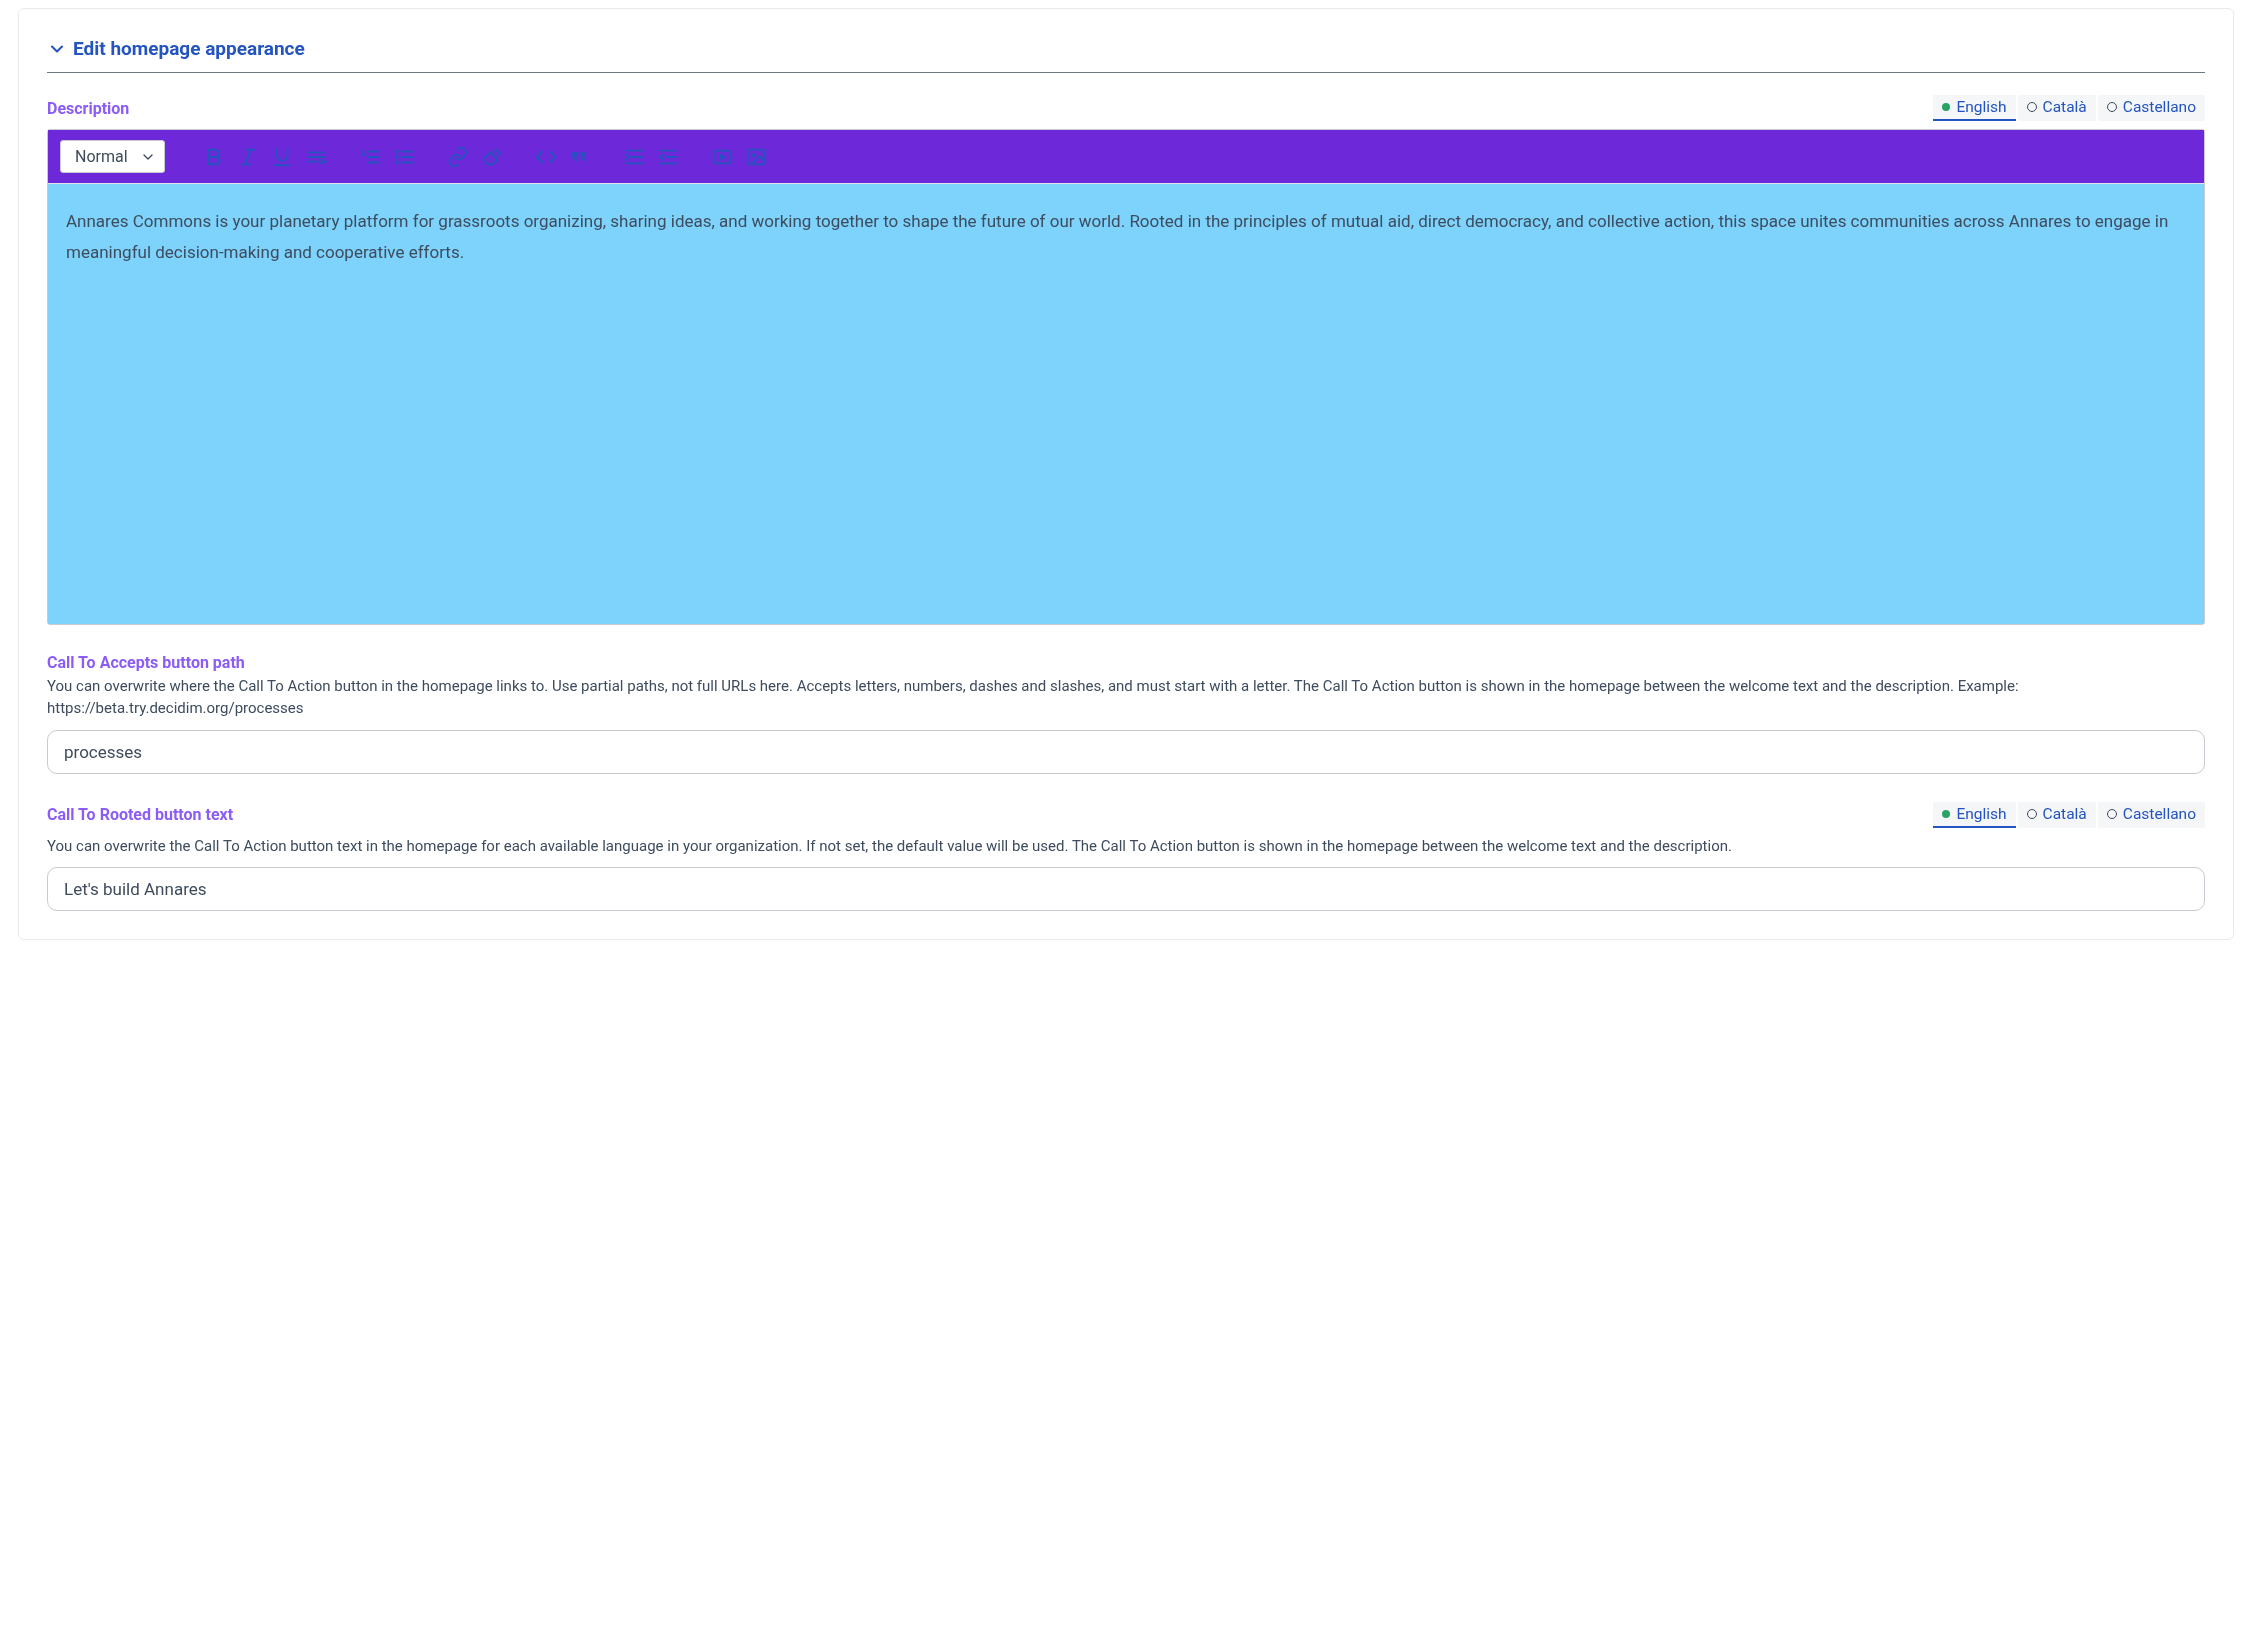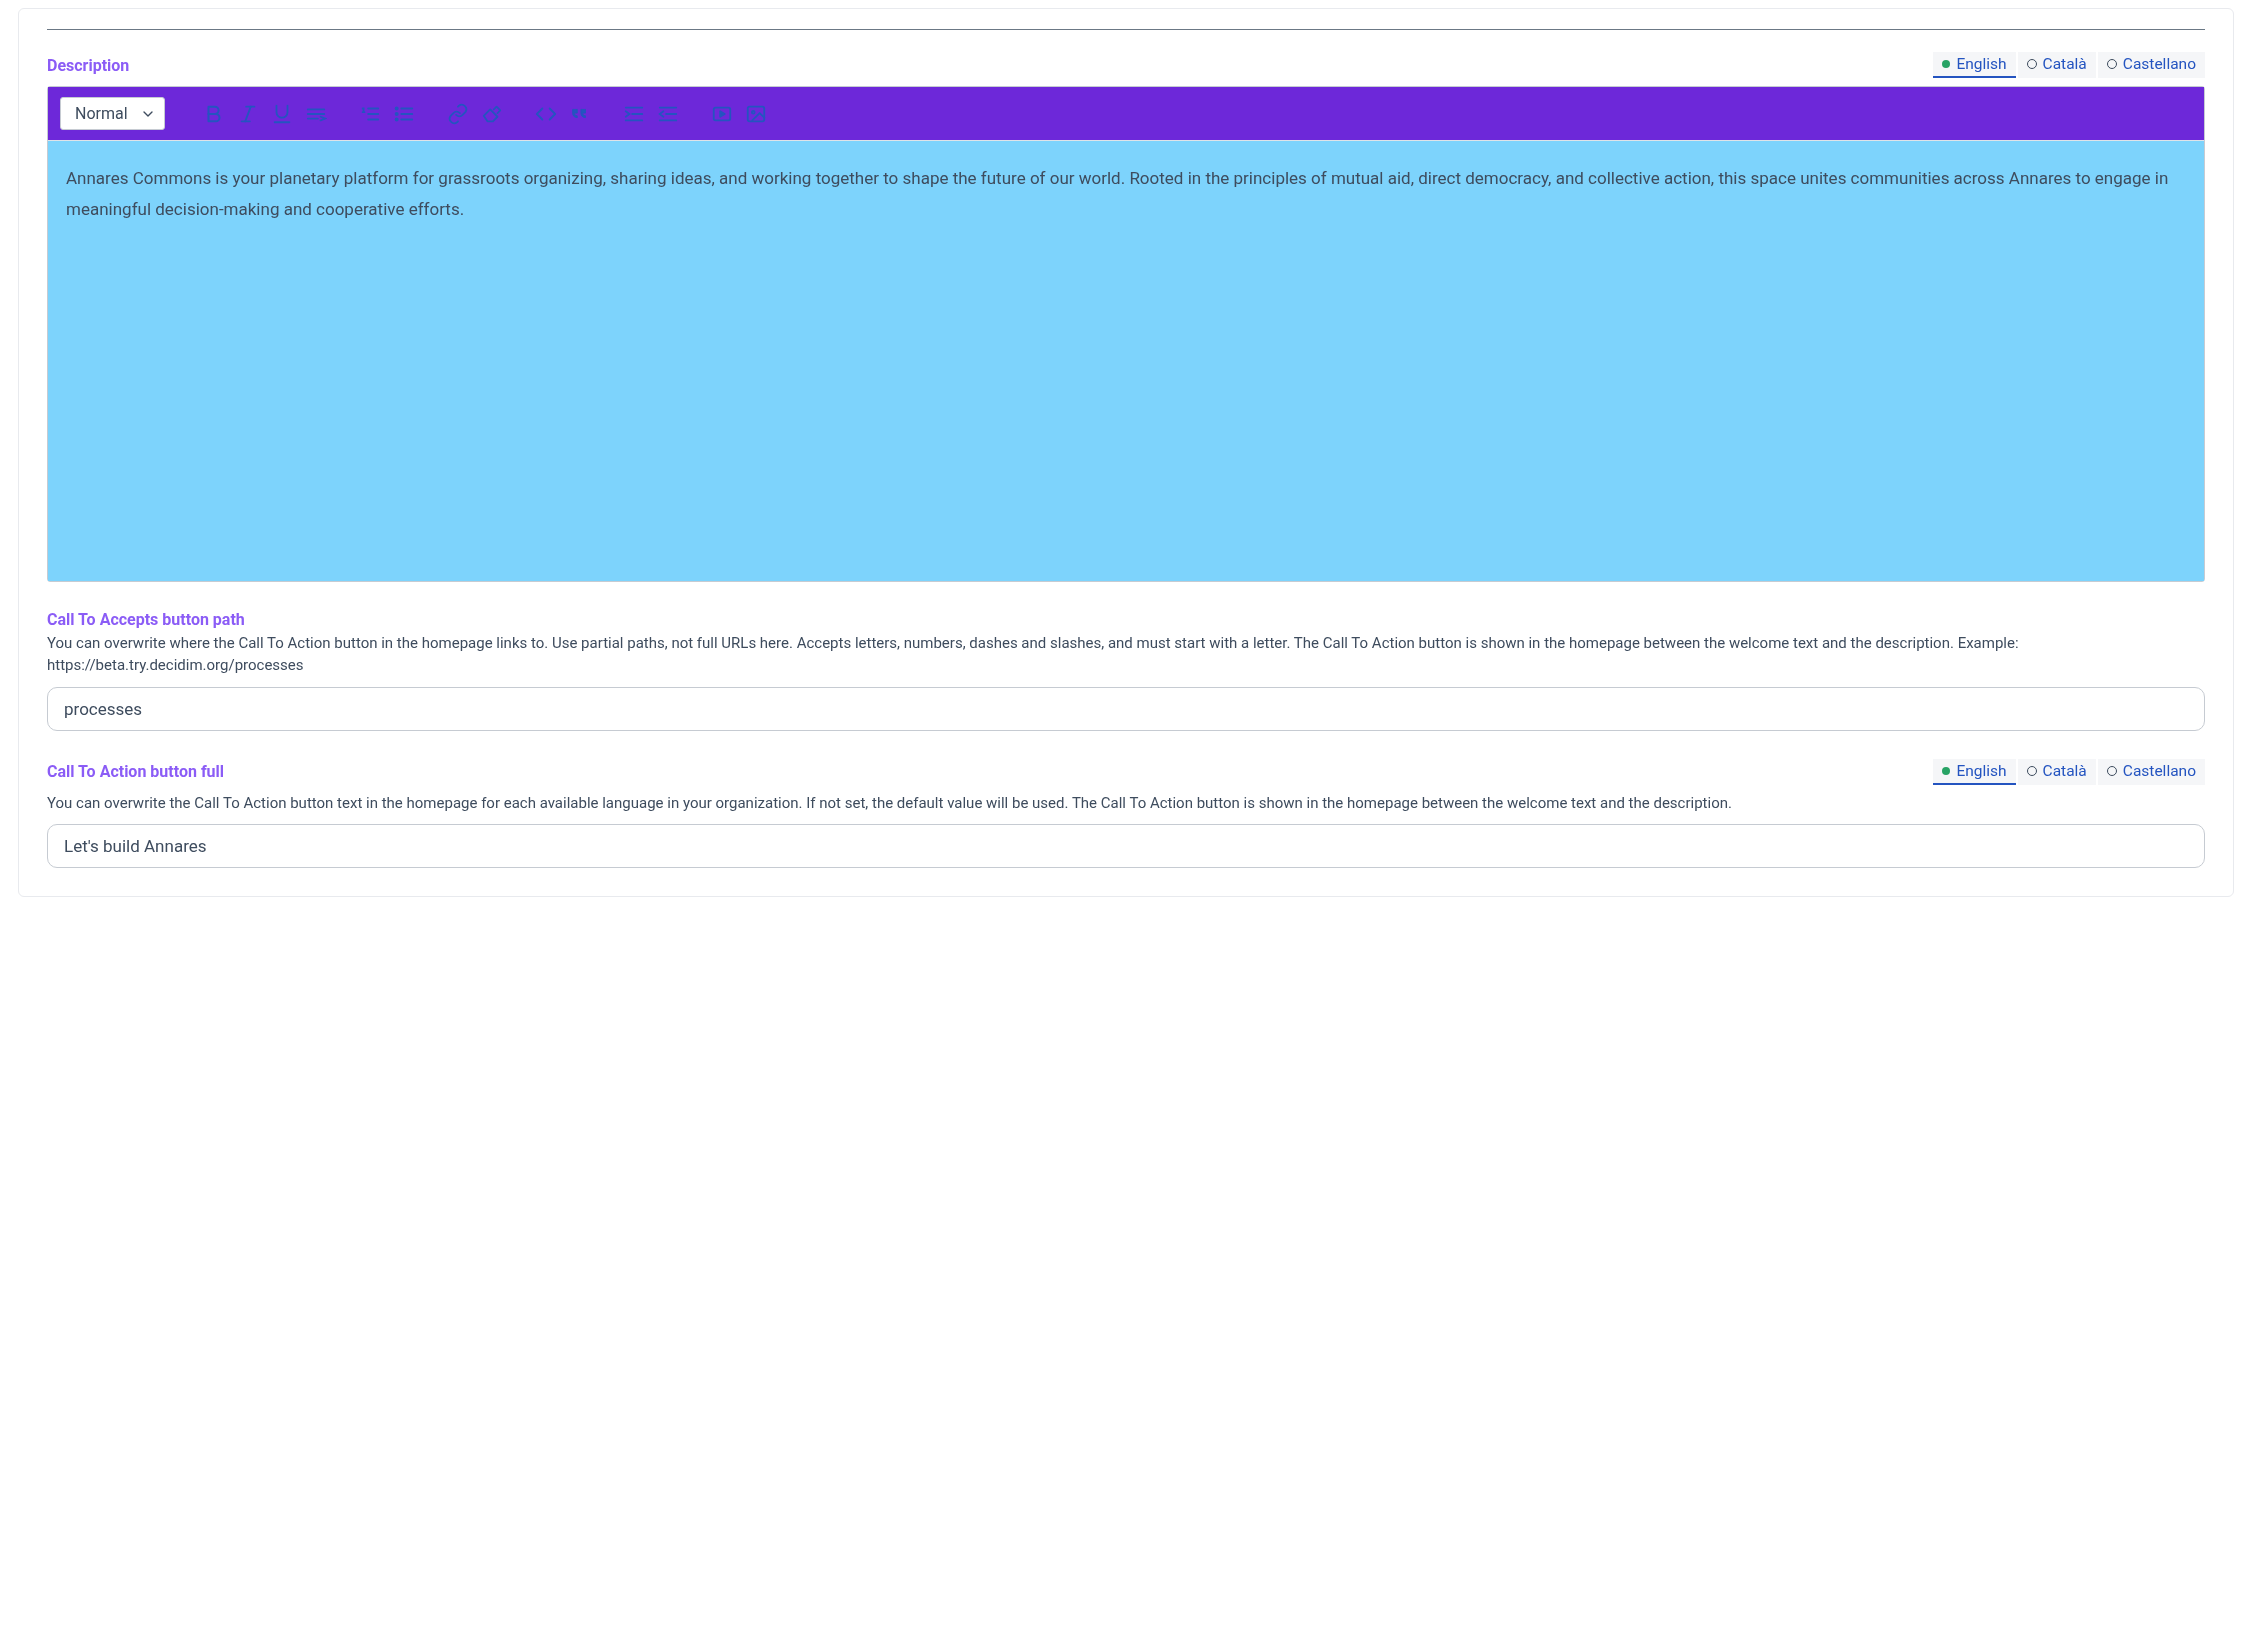--- a/index.html
+++ b/index.html
@@ -141,20 +141,26 @@
     font-family: inherit;
   }
   .block { margin-bottom: 28px; }
   .block:last-child { margin-bottom: 0; }
 </style>
 </head>
 <body>
 
 <div class="panel">
 
+  <div class="section-header">
+    <svg viewBox="0 0 24 24" fill="none" stroke="currentColor" stroke-width="2.5" stroke-linecap="round" stroke-linejoin="round">
+        <polyline points="6 9 12 15 18 9"></polyline>
+      </svg>
+    <span>Edit homepage appearance</span>
+  </div>
   <hr class="divider">
 
   <div class="block">
     <div class="field-row">
       <span class="field-label">Description</span>
       <div class="lang-tabs">
         <div class="lang-tab active">
           <span class="lang-dot green"></span>
           <span>English</span>
         </div>
@@ -302,21 +308,21 @@
   </div>
 
   <div class="block">
     <div class="field-label">Call To Accepts button path</div>
     <p class="helper-text">You can overwrite where the Call To Action button in the homepage links to. Use partial paths, not full URLs here. Accepts letters, numbers, dashes and slashes, and must start with a letter. The Call To Action button is shown in the homepage between the welcome text and the description. Example: https://beta.try.decidim.org/processes</p>
     <input type="text" class="text-input" value="processes" style="">
   </div>
 
   <div class="block">
     <div class="field-row">
-      <span class="field-label">Call To Action button full</span>
+      <span class="field-label">Call To Rooted button text</span>
       <div class="lang-tabs">
         <div class="lang-tab active">
           <span class="lang-dot green"></span>
           <span>English</span>
         </div>
         <div class="lang-tab">
           <span class="lang-circle"></span>
           <span>Català</span>
         </div>
         <div class="lang-tab">

